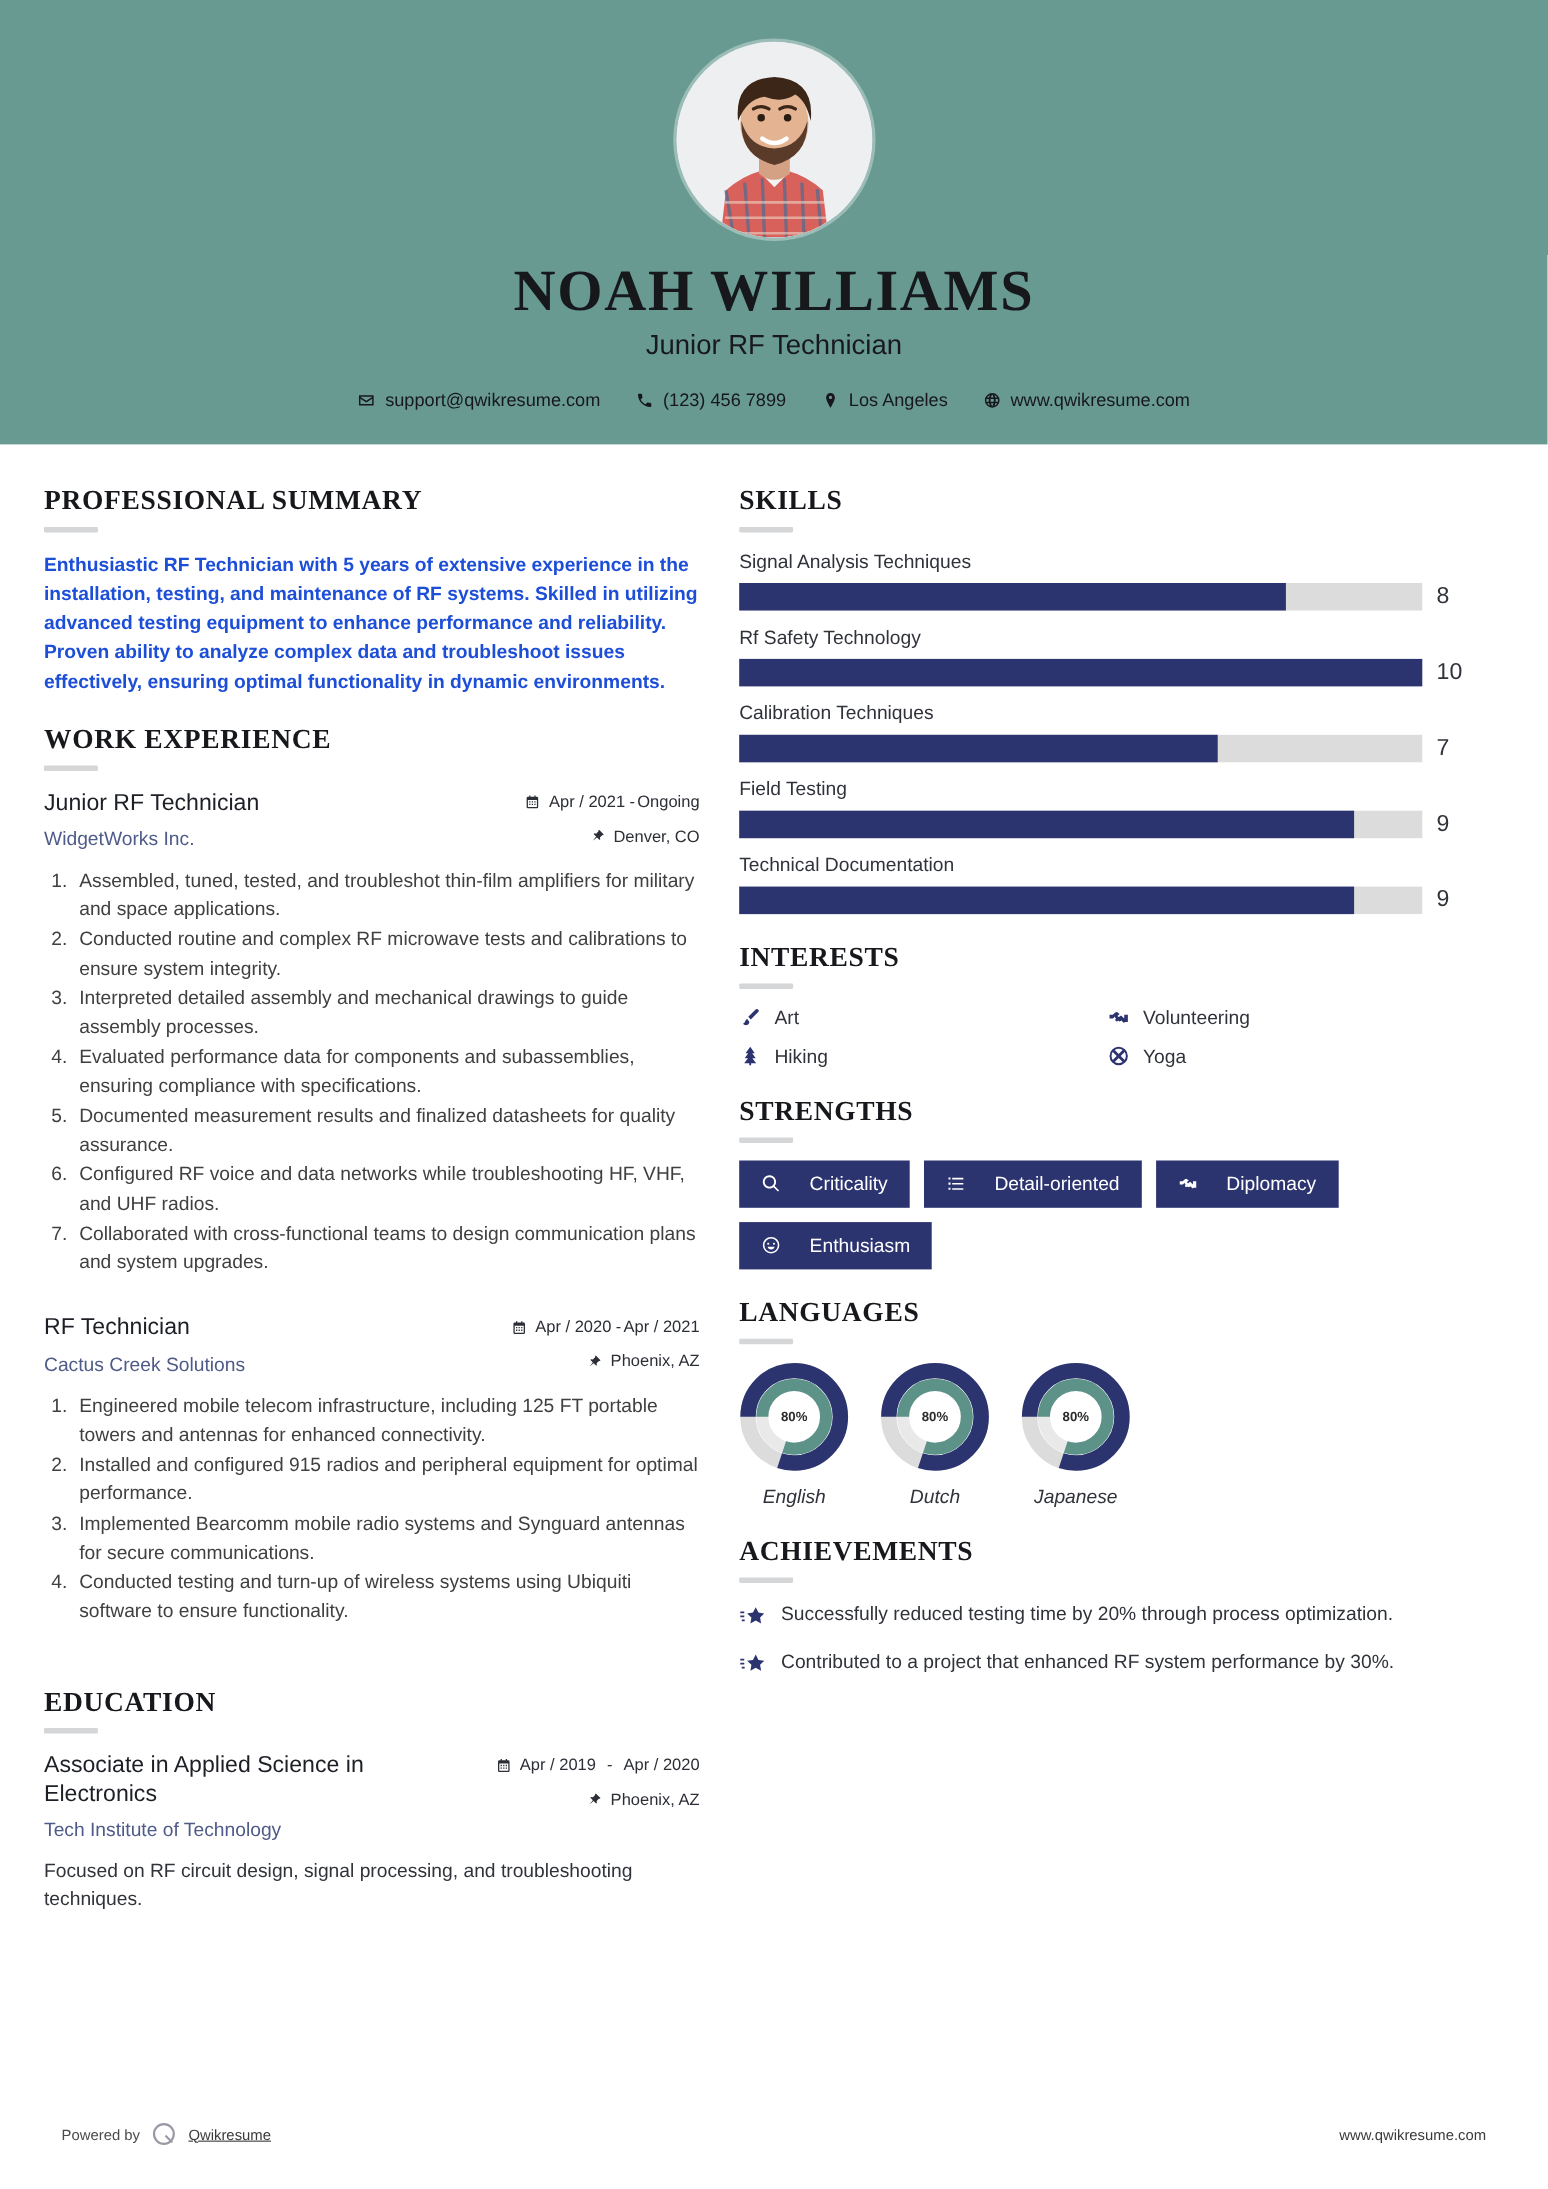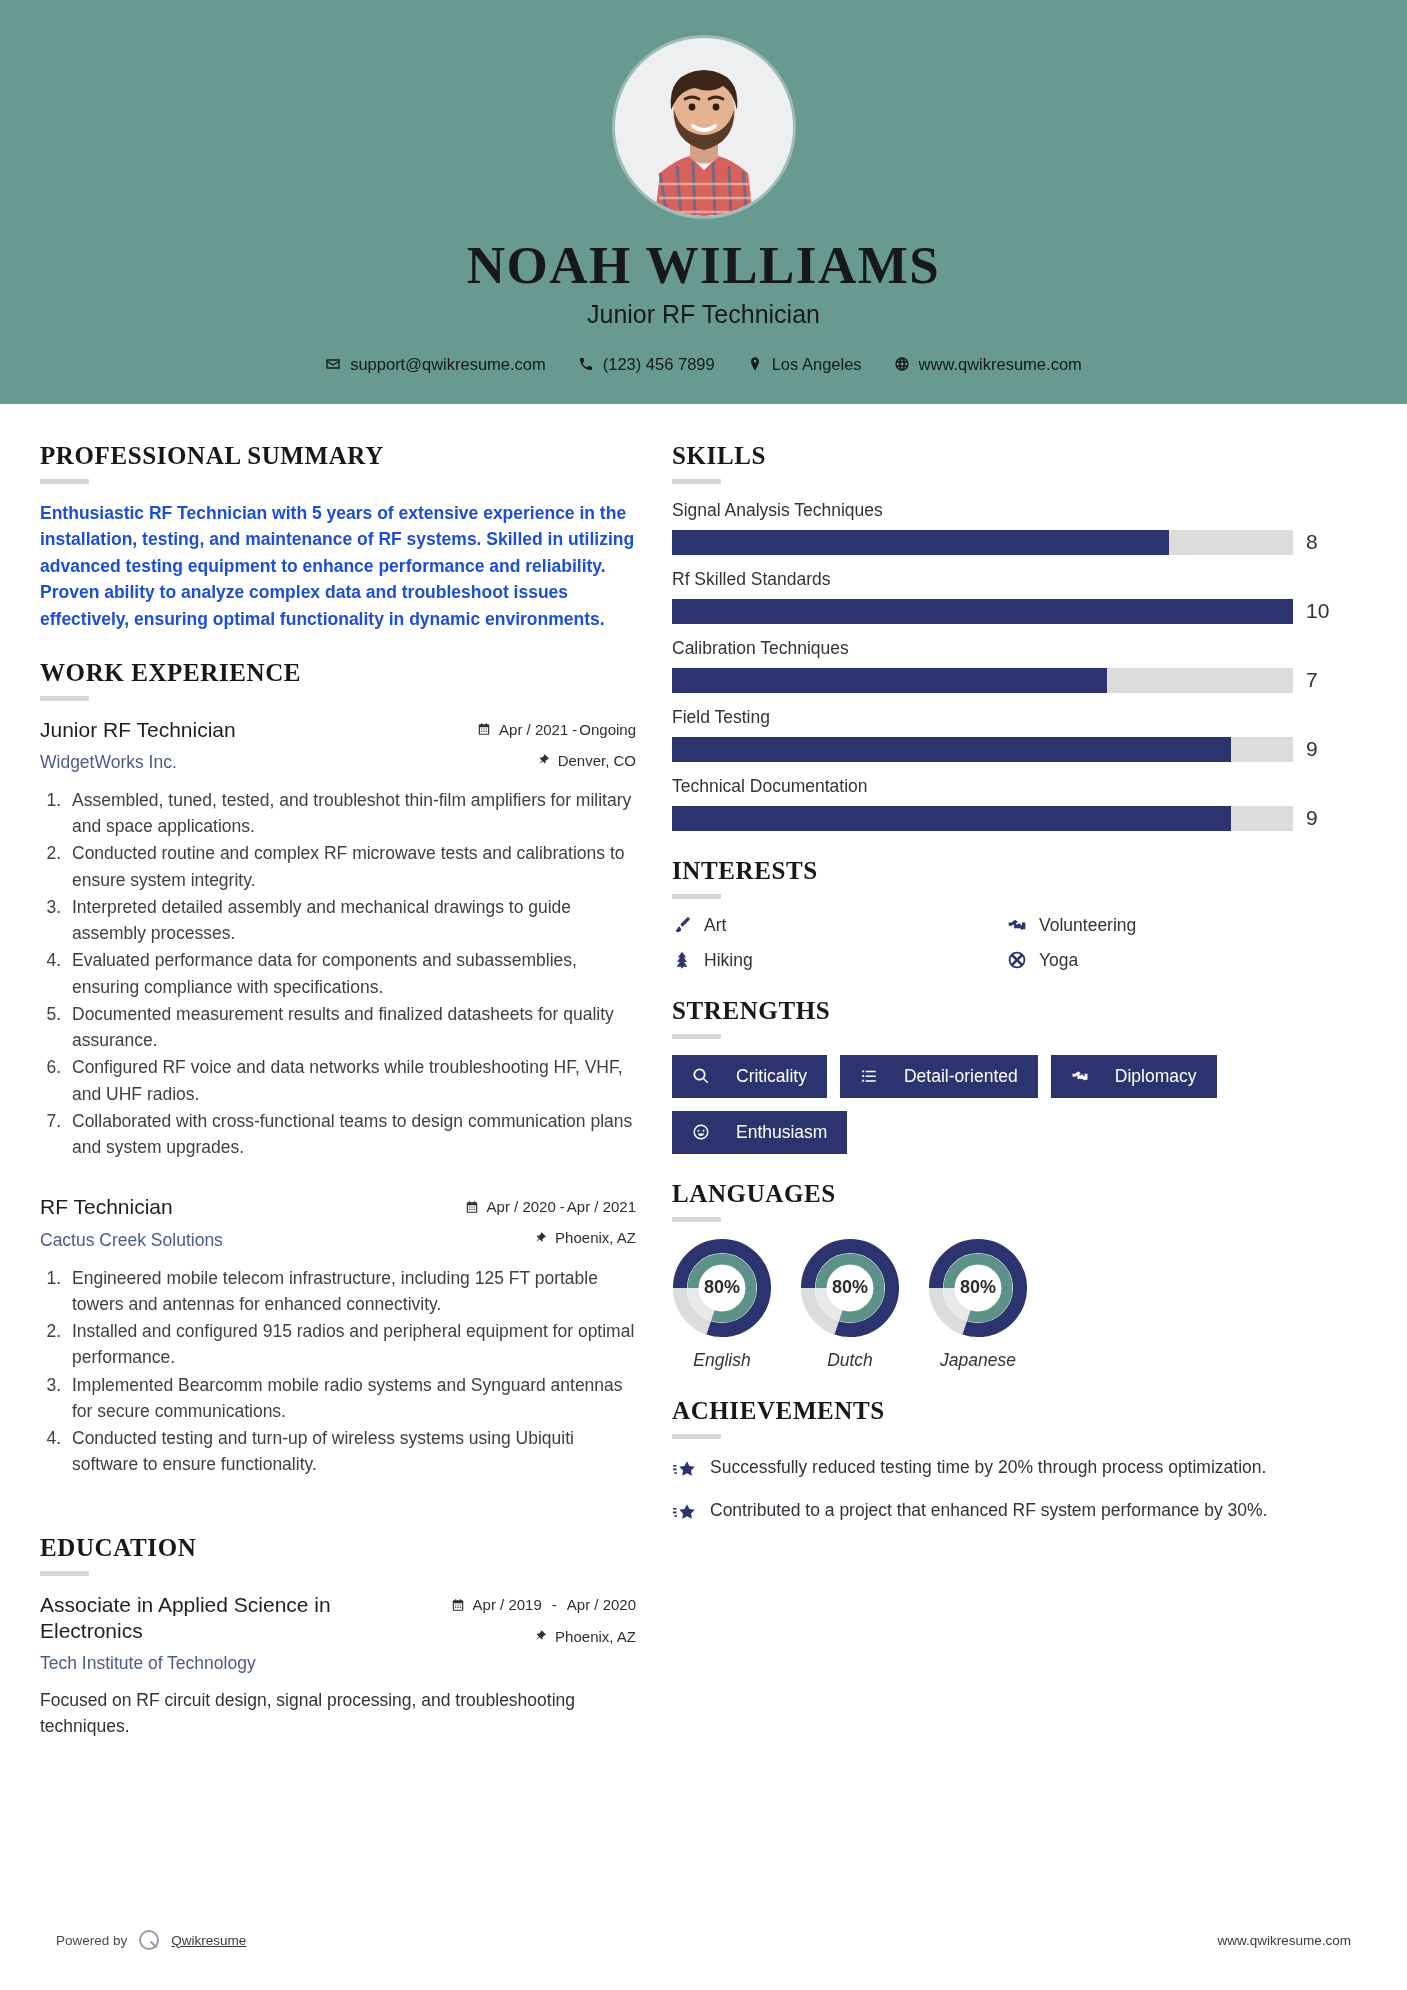--- a/index.html
+++ b/index.html
@@ -136,21 +136,21 @@
   }
   .badge svg { width: 18px; height: 18px; fill: #ffffff; flex: 0 0 18px; }
 
   
   .langs { display: flex; gap: 28px; }
   .lang { width: 100px; text-align: center; }
   .donut-wrap { width: 100px; height: 100px; position: relative; margin: 0 auto; }
   .donut-wrap svg { width: 100px; height: 100px; display: block; transform: rotate(-90deg); }
   .donut-val {
     position: absolute; inset: 0; display: flex; align-items: center; justify-content: center;
-    font-size: 18px; font-weight: 700; color: #2b2b2b;
+    font-size: 12px; font-weight: 700; color: #2b2b2b;
   }
   .lang-name { font-size: 17.5px; color: #30333a; margin-top: 12px; font-style: italic; }
 
   
   .ach { display: flex; gap: 14px; margin-bottom: 16px; align-items: flex-start; }
   .ach svg { width: 24px; height: 24px; fill: #2c3470; flex: 0 0 24px; margin-top: 3px; }
   .ach-text { font-size: 17.5px; line-height: 1.45; color: #30333a; }
 
   
   .footer {
@@ -371,21 +371,21 @@
           <div class="skill-name">Signal Analysis Techniques</div>
           <div class="skill-row">
             <div class="skill-track">
               <div class="skill-fill" style="width: 80%;"></div>
             </div>
             <div class="skill-val">8</div>
           </div>
         </div>
 
         <div class="skill">
-          <div class="skill-name">Rf Skilled Standards</div>
+          <div class="skill-name">Rf Safety Technology</div>
           <div class="skill-row">
             <div class="skill-track">
               <div class="skill-fill" style="width: 100%;"></div>
             </div>
             <div class="skill-val">10</div>
           </div>
         </div>
 
         <div class="skill">
           <div class="skill-name">Calibration Techniques</div>

